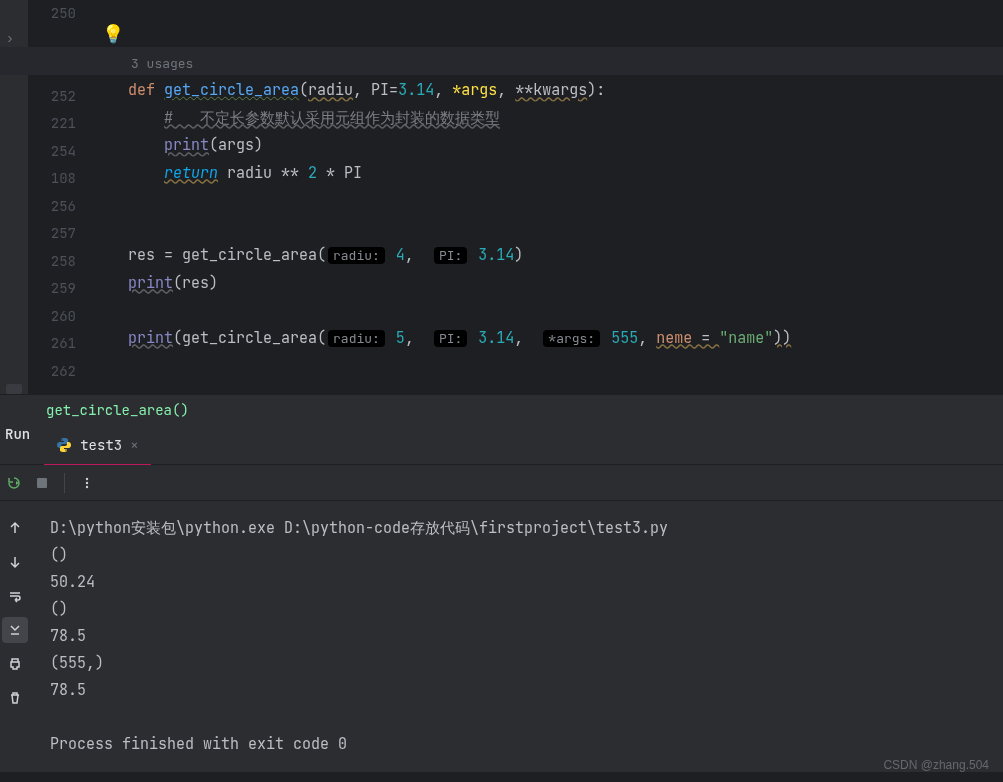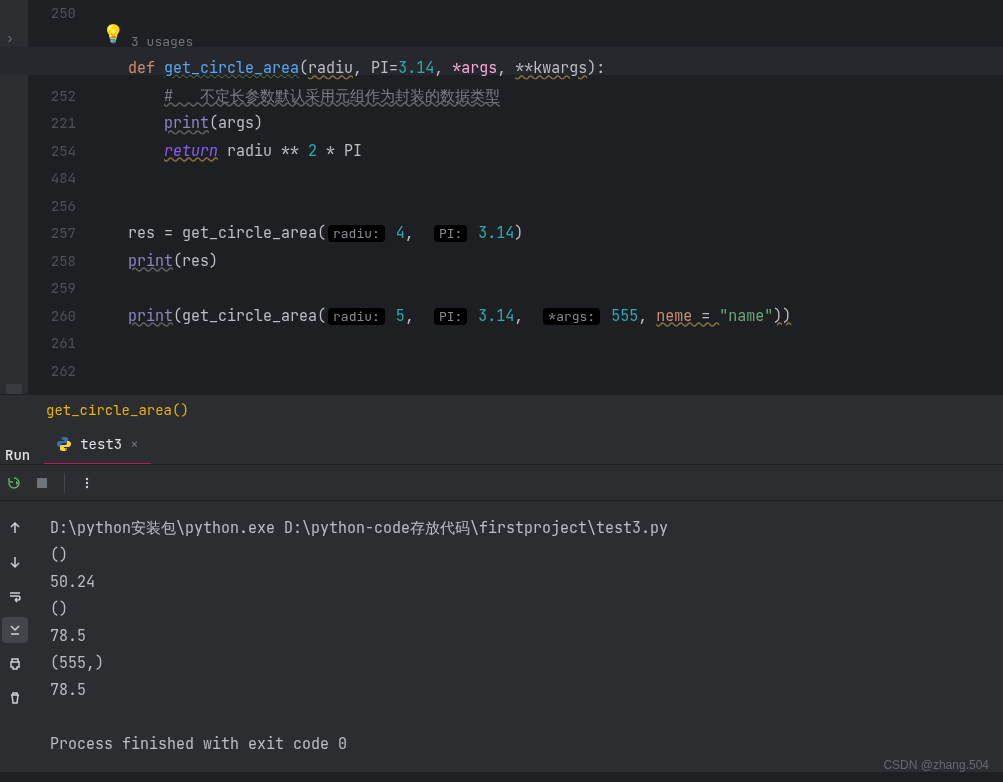--- a/index.html
+++ b/index.html
@@ -76,52 +76,52 @@
 }
 .hl-line {
   position: absolute;
   top: 47px;
   left: -128px;
   right: 0;
   height: 27.5px;
   background: #26282e;
   z-index: 0;
 }
-.code-content { position: relative; z-index: 1; }
+.code-content { position: relative; z-index: 1; margin-top: 22px; }
 .usages { color: #6f737a; font-size: 13px; margin-left: 3px; }
 .kw { color: #cf8e6d; }
-.kw2 { color: #8b5cf6; font-style: italic; }
+.kw2 { color: #0ea5e9; font-style: italic; }
 .fndef { color: #56a8f5; text-decoration: underline wavy #5a7a46; text-decoration-thickness: 1px; }
 .num { color: #2aacb8; }
-.param { color: #f9a8d4; text-align: center; }
+.param { color: #fde047; text-align: center; }
 .str { color: #6aab73; }
 .comment { color: #7a7e85; text-decoration: underline wavy #5e6063; }
 .builtin { color: #8888c6; text-decoration: underline wavy #5e6063; }
 .warn { text-decoration: underline wavy #857042; }
 .hint {
   background: #000000;
   color: #868a91;
   border-radius: 4px;
   padding: 0 5px;
   font-size: 13px;
   margin: 0 2px;
 }
 .breadcrumb {
   background: #2b2d30;
   padding: 6px 16px 6px 46px;
-  color: #eab308;
+  color: #86efac;
   font-size: 14px;
   border-top: 1px solid #1e1f22;
 }
 .run-panel {
   background: #2b2d30;
 }
 .run-header {
   display: flex;
-  align-items: flex-end;
+  align-items: flex-start;
   height: 40px;
   border-bottom: 1px solid #1e1f22;
 }
 .run-label {
   color: #dfe1e5;
   padding: 0 14px 0 5px;
   font-size: 14px;
   font-weight: 500;
 }
 .tab {
@@ -206,21 +206,21 @@
     <span class="chevron-btn">›</span>
     <div class="fold-hint"></div>
   </div>
   <div class="line-numbers">
     <div>250</div>
     <div>&nbsp;</div>
     <div class="active">251</div>
     <div>252</div>
     <div>221</div>
     <div>254</div>
-    <div>484</div>
+    <div>108</div>
     <div>256</div>
     <div>257</div>
     <div>258</div>
     <div>259</div>
     <div>260</div>
     <div>261</div>
     <div>262</div>
   </div>
   <div class="code-margin">
     <span class="bulb">💡</span>

